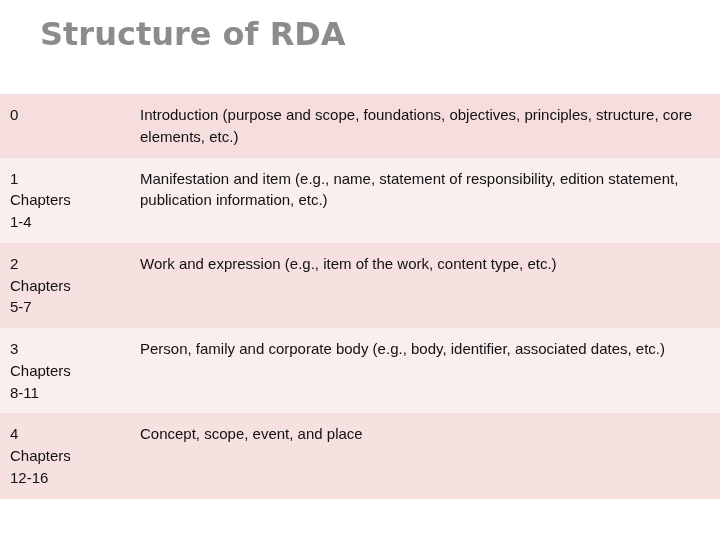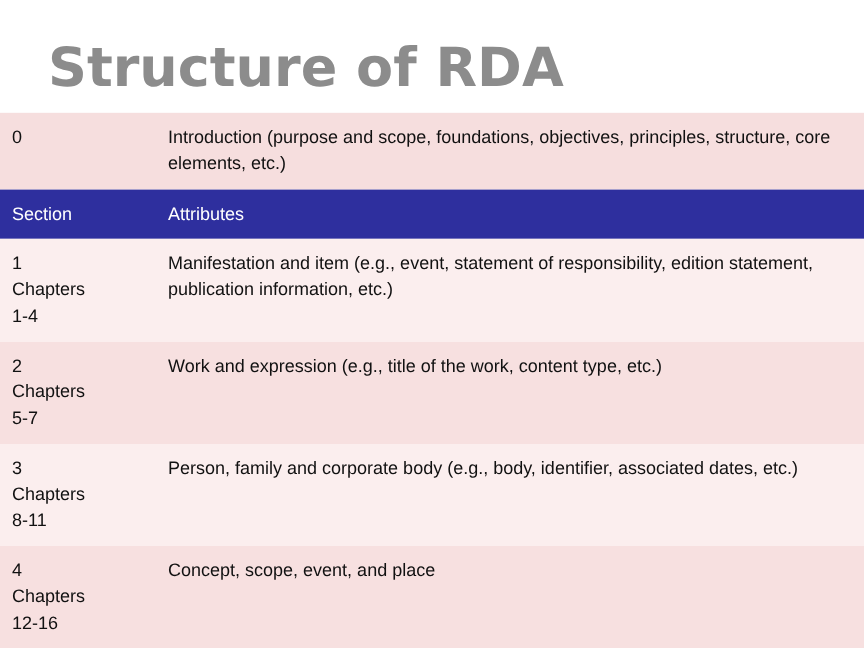--- a/index.html
+++ b/index.html
@@ -15,22 +15,22 @@
   }
   .slide {
     position: relative;
     width: 720px;
     height: 540px;
     background: #ffffff;
   }
   .slide-title {
     position: absolute;
     left: 40px;
-    top: 30px;
-    font-size: 45px;
+    top: 15px;
+    font-size: 32px;
     font-weight: bold;
     color: #8c8c8c;
     letter-spacing: 0px;
     font-family: "DejaVu Sans", sans-serif;
     white-space: nowrap;
   }
   .table {
     position: absolute;
     left: 0px;
     top: 94px;
@@ -81,35 +81,31 @@
 <div class="slide">
 
   <div class="slide-title">Structure of RDA</div>
 
   <table class="table">
     <tbody>
       <tr class="row-intro">
         <td class="col-left cell-left">0</td>
         <td class="cell-right">Introduction (purpose and scope, foundations, objectives, principles, structure, core elements, etc.)</td>
       </tr>
-      <tr class="row-header">
-        <td class="col-left cell-left">Section</td>
-        <td class="cell-right">Attributes</td>
-      </tr>
       <tr class="row-a">
         <td class="col-left cell-left">1
 Chapters
 1-4</td>
-        <td class="cell-right">Manifestation and item (e.g., event, statement of responsibility, edition statement, publication information, etc.)</td>
+        <td class="cell-right">Manifestation and item (e.g., name, statement of responsibility, edition statement, publication information, etc.)</td>
       </tr>
       <tr class="row-b">
         <td class="col-left cell-left">2
 Chapters
 5-7</td>
-        <td class="cell-right">Work and expression (e.g., title of the work, content type, etc.)</td>
+        <td class="cell-right">Work and expression (e.g., item of the work, content type, etc.)</td>
       </tr>
       <tr class="row-c">
         <td class="col-left cell-left">3
 Chapters
 8-11</td>
         <td class="cell-right">Person, family and corporate body (e.g., body, identifier, associated dates, etc.)</td>
       </tr>
       <tr class="row-d">
         <td class="col-left cell-left">4
 Chapters

